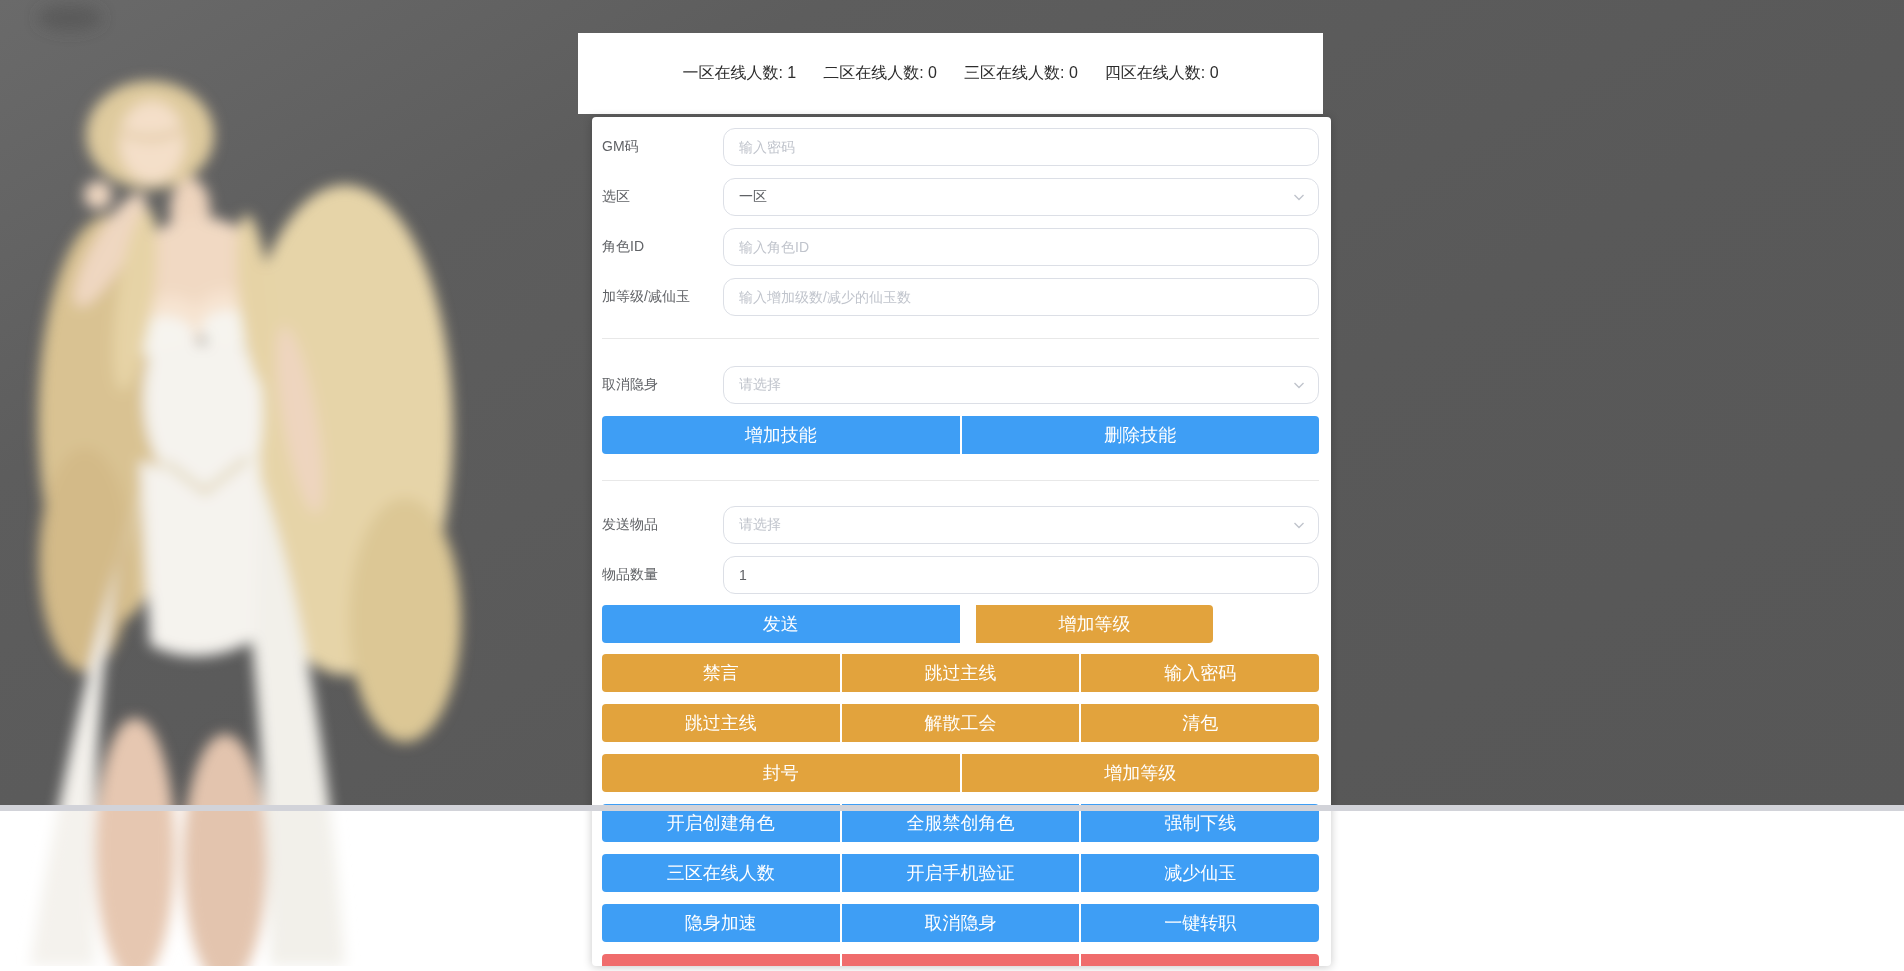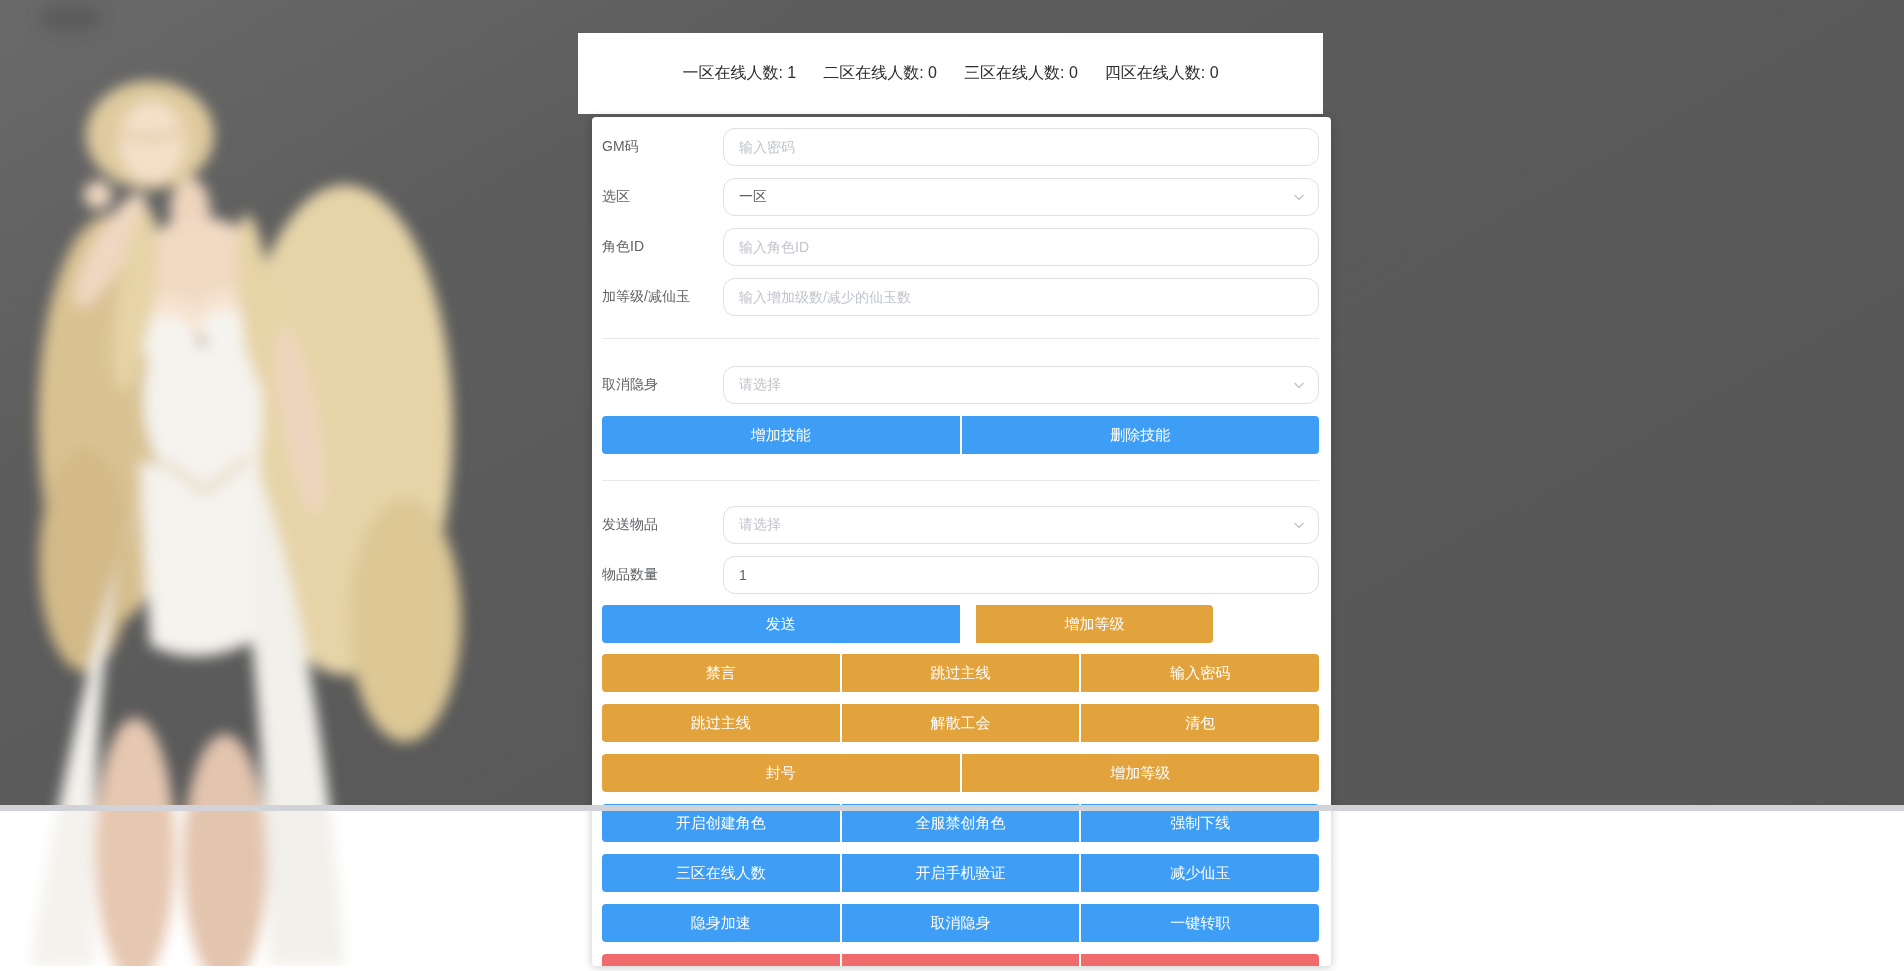--- a/index.html
+++ b/index.html
@@ -34,21 +34,21 @@
   .select{display:flex;align-items:center;justify-content:space-between;padding:0 12px 0 15px;cursor:pointer;}
   .select .val{color:var(--label-color);}
   .select .ph{color:var(--placeholder-color);}
   .chev{width:14px;height:14px;flex:0 0 14px;}
   .divider{height:1px;background:var(--divider);}
   .divider.d1{margin:22px 0 27px 0;}
   .divider.d2{margin:26px 0 25px 0;}
 
   
   .btn{height:38px;display:flex;align-items:center;justify-content:center;
-    color:#fff;font-size:15px;cursor:pointer;user-select:none;}
+    color:#fff;font-size:18px;cursor:pointer;user-select:none;}
   .btn-row{display:flex;gap:2px;margin-bottom:12px;}
   .btn-row .btn{flex:1;border-radius:0;}
   .btn-row .btn:first-child{border-radius:4px 0 0 4px;}
   .btn-row .btn:last-child{border-radius:0 4px 4px 0;}
   .skill-row{margin-bottom:26px;}
   .send-row{display:flex;gap:16px;margin-bottom:11px;}
   .send-row .btn-send{width:calc(50% - 1px);border-radius:4px 0 0 4px;}
   .send-row .btn-addlvl{width:calc(33.333% - 1px);border-radius:0 4px 4px 0;}
   .primary{background:var(--primary);}
   .warning{background:var(--warning);}

